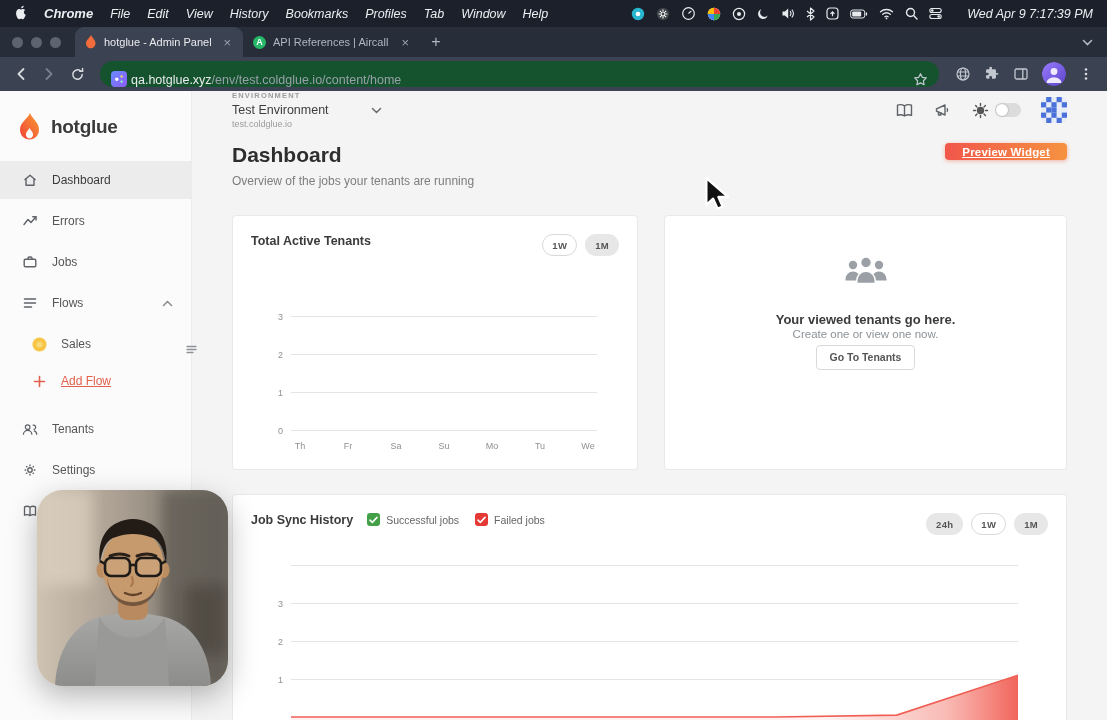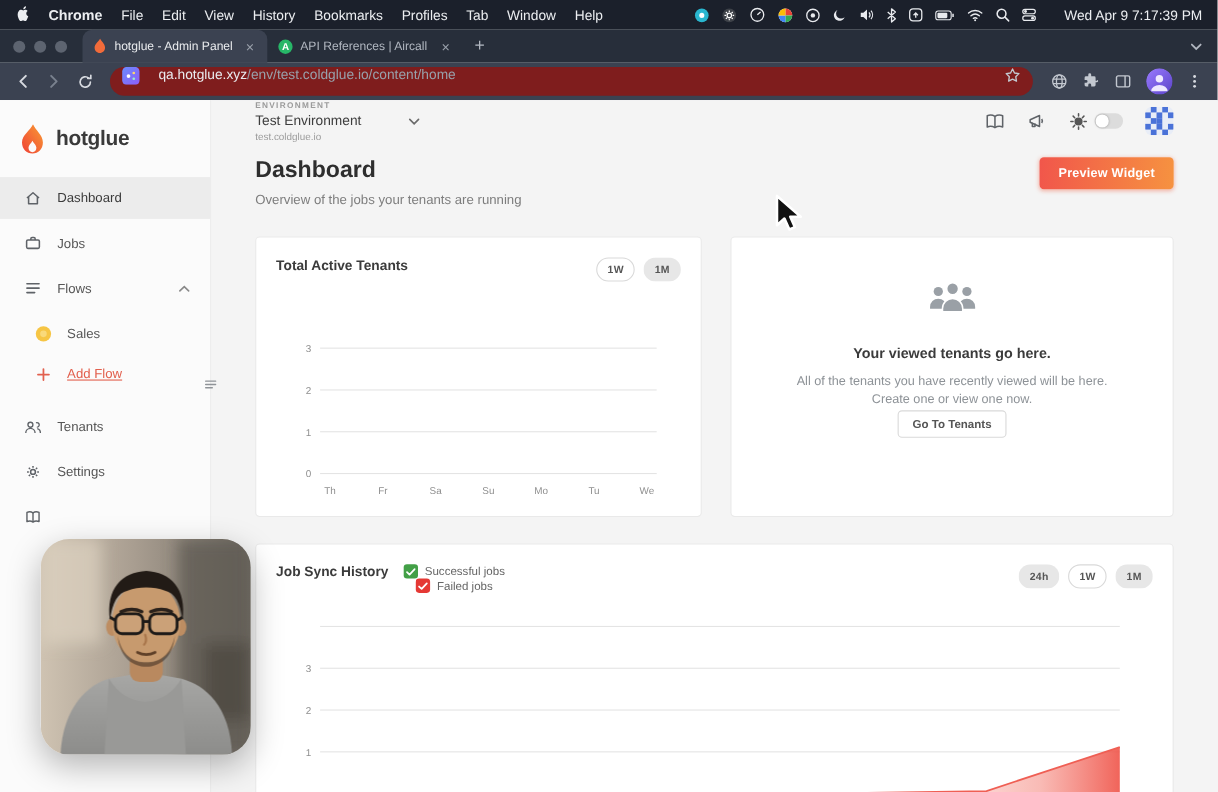--- a/index.html
+++ b/index.html
@@ -1,21 +1,21 @@
 <!DOCTYPE html>
 <html><head>
 <meta charset="utf-8">
 <style>
   * { margin:0; padding:0; box-sizing:border-box; }
   html,body { width:1107px; height:720px; overflow:hidden; background:#f4f4f4;
     font-family:"Liberation Sans", sans-serif; position:relative; }
 
   
   .menubar { height:27px; background:#1b202b; display:flex; align-items:center;
-    padding:0 14px; gap:17px; color:#eceef1; font-size:12.5px; }
+    padding:0 14px; gap:17px; color:#eceef1; font-size:12.5px;font-style:italic; }
   .menubar .mitem { cursor:default; white-space:nowrap; }
   .menubar .bold { font-weight:700; font-size:13px; }
   .menubar .spacer { flex:1; }
   .micons { display:flex; align-items:center; gap:11px; }
   .micons span { display:inline-flex; align-items:center; }
   .clock { margin-left:8px; font-size:12.5px; white-space:nowrap; }
 
   
   .tabbar { height:30px; background:#272e3a; display:flex; align-items:flex-end; }
   .windots { display:flex; gap:8px; align-items:center; height:30px; padding:0 14px 0 12px; }
@@ -28,22 +28,22 @@
   .favicon { display:inline-flex; flex:none; }
   .aircall-badge { width:13px; height:13px; border-radius:50%; background:#27b768; color:#fff;
     font-size:9px; font-weight:700; display:flex; align-items:center; justify-content:center; }
   .newtab { width:30px; height:30px; display:flex; align-items:center; justify-content:center;
     color:#b1b7c0; font-size:16px; cursor:pointer; }
   .tabbar-end { margin-left:auto; padding:0 14px; height:30px; display:flex; align-items:center; cursor:pointer; }
 
   
   .toolbar { height:34px; background:#3b4251; display:flex; align-items:center; padding:0 8px; gap:2px; }
   .navbtn { width:26px; height:26px; display:flex; align-items:center; justify-content:center; cursor:pointer; }
-  .urlbar { flex:1; height:26px; background:#7f1d1d; border-radius:13px; display:flex;
-    align-items:flex-start; padding:0 11px; gap:17px; margin:0 8px; cursor:text; }
+  .urlbar { flex:1; height:26px; background:#14532d; border-radius:13px; display:flex;
+    align-items:flex-end; padding:0 11px; gap:4px; margin:0 8px; cursor:text; }
   .url { font-size:12.5px; color:#e9ebee; white-space:nowrap; overflow:hidden; }
   .url .path { color:#98a0aa; }
   .url-star { margin-left:auto; display:inline-flex; cursor:pointer; }
   .tb-icons { display:flex; align-items:center; gap:13px; padding:0 6px; }
   .tb-icons > span { display:inline-flex; cursor:pointer; }
 
   
   .app { display:flex; height:629px; background:#f4f4f4; }
 
   
@@ -78,23 +78,23 @@
   .switch { width:26px; height:14px; border-radius:7px; background:#dcdcdc; position:relative; }
   .switch::after { content:""; position:absolute; left:1px; top:1px; width:12px; height:12px;
     border-radius:50%; background:#fff; box-shadow:0 0 2px rgba(0,0,0,.35); }
   .avatar-grid { width:26px; height:26px; border-radius:6px; overflow:hidden; }
 
   
   .content { padding:4px 40px 0; }
   .page-head { display:flex; align-items:flex-start; margin-top:10px; }
   .page-title { font-size:21px; font-weight:700; color:#2e2e2e; }
   .page-sub { font-size:12px; color:#7d7d7d; margin-top:7px; }
-  .preview-btn { margin-left:auto; height:29px; padding:0 17px; border:none; border-radius:4px;
+  .preview-btn { margin-left:auto; height:17px; padding:0 17px; border:none; border-radius:4px;
     background:linear-gradient(93deg,#f1564b,#f69240); color:#fff; font-size:11.5px; font-weight:700;
-    letter-spacing:.2px; box-shadow:0 1px 4px rgba(240,90,60,.45); cursor:pointer; font-family:inherit; }
+    letter-spacing:.2px; box-shadow:0 1px 4px rgba(240,90,60,.45); cursor:pointer; font-family:inherit;text-decoration:underline; }
 
   .cards-row { display:flex; gap:26px; margin-top:27px; }
   .card { background:#fff; border:1px solid #e9e9e9; border-radius:4px; padding:18px; overflow:hidden; }
   #tenants-card { width:406px; flex:none; height:255px; }
   #recent-card { flex:1; height:255px; }
   #job-card { margin-top:24px; height:260px; }
   .card-head { display:flex; align-items:flex-start; }
   .card-title { font-size:12.5px; font-weight:700; color:#3b3b3b; }
   .pills { margin-left:auto; display:flex; gap:8px; }
   .pill { height:22px; padding:0 9px; border-radius:12px; font-size:9.5px; font-weight:700;
@@ -113,21 +113,21 @@
   #job-area { position:absolute; left:0; top:0; width:100%; height:160px; overflow:visible; pointer-events:none; }
 
   .empty { display:flex; flex-direction:column; align-items:center; text-align:center; }
   .empty-icon { margin-top:20px; }
   .empty-title { margin-top:22px; font-size:13px; font-weight:700; color:#3b3b3b; }
   .empty-line { font-size:11.5px; color:#8d9297; line-height:1.35; }
   .empty-line.first { margin-top:12px; }
   .go-btn { margin-top:2px; height:25px; padding:0 13px; background:#fff; border:1px solid #d9d9d9;
     border-radius:4px; font-size:10.5px; font-weight:700; color:#555; cursor:pointer; font-family:inherit; }
 
-  .legend { display:flex; align-items:center; gap:0; margin-left:14px;flex-direction:column; }
+  .legend { display:flex; align-items:center; gap:16px; margin-left:14px; }
   .leg { display:flex; align-items:center; gap:6px; font-size:10.5px; color:#666; cursor:pointer; }
   .check { width:13px; height:13px; border-radius:3px; display:flex; align-items:center; justify-content:center; flex:none; }
 
   
   .webcam { position:absolute; left:37px; top:490px; width:191px; height:196px; border-radius:26px;
     overflow:hidden; box-shadow:0 10px 30px rgba(0,0,0,.28); z-index:50; }
 
   
   .cursor { position:absolute; left:704px; top:176px; z-index:100; pointer-events:none; }
 </style>
@@ -374,20 +374,29 @@
 
     <div class="nav">
       <div class="nav-item active">
         <span class="nicon">
             <svg width="16" height="16" viewBox="0 0 16 16" fill="none" stroke="#5f6368" stroke-width="1.4" stroke-linejoin="round">
               <path d="M2.5 8 8 3.2 13.5 8"></path>
               <path d="M4 6.8V13.2H12V6.8"></path>
             </svg>
           </span>
         <span class="lbl">Dashboard</span>
+      </div>
+      <div class="nav-item">
+        <span class="nicon">
+            <svg width="16" height="16" viewBox="0 0 16 16" fill="none" stroke="#5f6368" stroke-width="1.4" stroke-linecap="round" stroke-linejoin="round">
+              <path d="M2 11.5 6 6.5 9 9.5 14 3.8"></path>
+              <path d="M10.8 3.8H14V7"></path>
+            </svg>
+          </span>
+        <span class="lbl">Errors</span>
       </div>
       <div class="nav-item">
         <span class="nicon">
             <svg width="16" height="16" viewBox="0 0 16 16" fill="none" stroke="#5f6368" stroke-width="1.4" stroke-linejoin="round">
               <rect x="2.2" y="5.2" width="11.6" height="7.6" rx="1.2"></rect>
               <path d="M6 5.2V4.2a1.2 1.2 0 0 1 1.2-1.2h1.6A1.2 1.2 0 0 1 10 4.2v1"></path>
             </svg>
           </span>
         <span class="lbl">Jobs</span>
       </div>
@@ -568,21 +577,20 @@
               <svg width="46" height="32" viewBox="0 0 46 32" fill="#9aa0a6">
                   <circle cx="10" cy="11" r="4.2"></circle>
                   <path d="M2.5 25a7.5 7.5 0 0 1 15 0v1.6h-15z"></path>
                   <circle cx="36" cy="11" r="4.2"></circle>
                   <path d="M28.5 25a7.5 7.5 0 0 1 15 0v1.6h-15z"></path>
                   <circle cx="23" cy="8.5" r="5.4" stroke="#fff" stroke-width="1.4"></circle>
                   <path d="M13.8 26.5a9.2 9.2 0 0 1 18.4 0v3H13.8z" stroke="#fff" stroke-width="1.4"></path>
                 </svg>
             </span>
             <div class="empty-title">Your viewed tenants go here.</div>
-            <div class="empty-line first">All of the tenants you have recently viewed will be here.</div>
             <div class="empty-line">Create one or view one now.</div>
             <button class="go-btn">Go To Tenants</button>
           </div>
         </div>
       </div>
 
       <div class="card" id="job-card">
         <div class="card-head">
           <span class="card-title">Job Sync History</span>
           <span class="legend">

